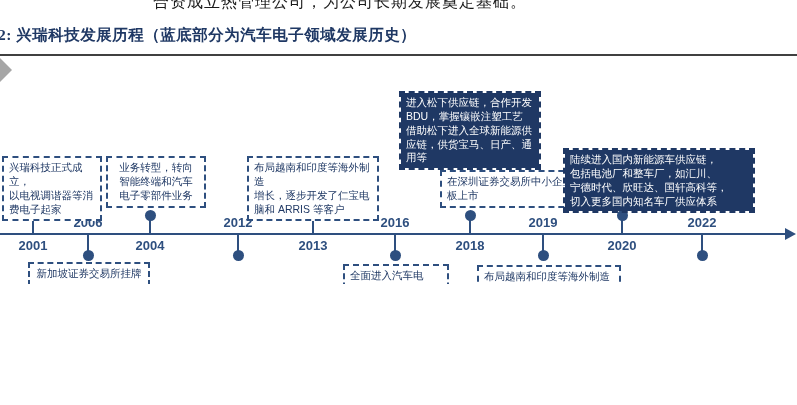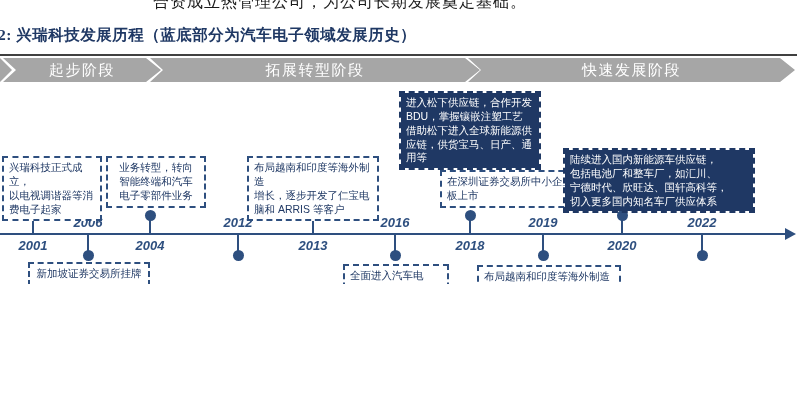--- a/index.html
+++ b/index.html
@@ -41,21 +41,21 @@
     position:absolute;top:228px;left:785px;width:0;height:0;
     border-top:6px solid transparent;border-bottom:6px solid transparent;
     border-left:11px solid #2e4f7f;
   }
   
   .event{position:absolute;top:0;height:0;}
   .event .stem{position:absolute;left:-1px;width:2px;background:#2e4f7f;}
   .event .dot{position:absolute;left:-5.5px;width:11px;height:11px;border-radius:50%;background:#2e4f7f;}
   .event .year{
     position:absolute;left:-22px;width:44px;text-align:center;
-    font-weight:bold;font-size:13px;color:#2e4f7f;font-style:italic;
+    font-weight:bold;font-size:13px;color:#2e4f7f;
   }
   .event.up .stem{top:216px;height:18px;}
   .event.up .dot{top:210px;}
   .event.up .year{top:238px;}
   .event.down .stem{top:234px;height:21px;}
   .event.down .dot{top:250px;}
   .event.down .year{top:215px;}
   
   .note{
     position:absolute;box-sizing:border-box;
@@ -79,23 +79,20 @@
 <body>
 
 <div id="canvas">
 
   <div class="top-note">合资成立热管理公司，为公司长期发展奠定基础。</div>
   <div class="fig-title">2: 兴瑞科技发展历程（蓝底部分为汽车电子领域发展历史）</div>
   <div class="title-rule"></div>
 
   <div class="phase-band">
     <div class="phase-remnant"></div>
-    <div class="phase-arrow arrow-1">起步阶段</div>
-    <div class="phase-arrow arrow-2">拓展转型阶段</div>
-    <div class="phase-arrow arrow-3">快速发展阶段</div>
   </div>
 
   <div class="axis"></div>
   <div class="axis-arrowhead"></div>
 
   <div class="event up" style="left:33px">
     <div class="stem"></div>
     <div class="dot"></div>
     <div class="year">2001</div>
   </div>

